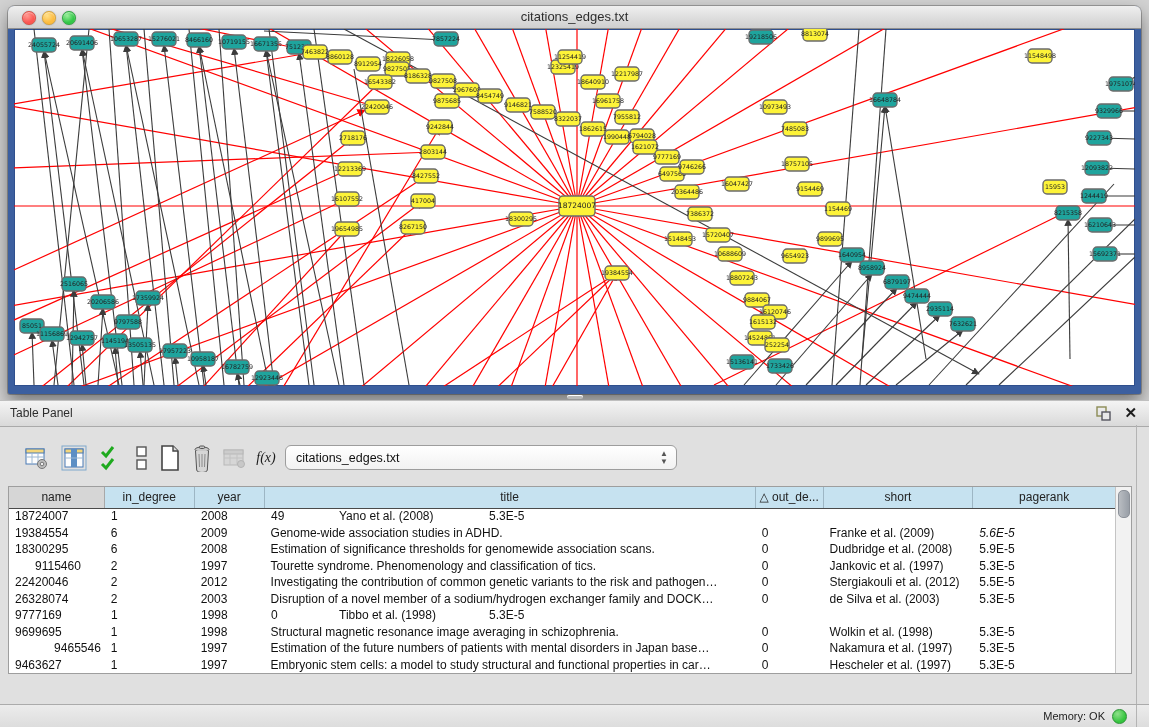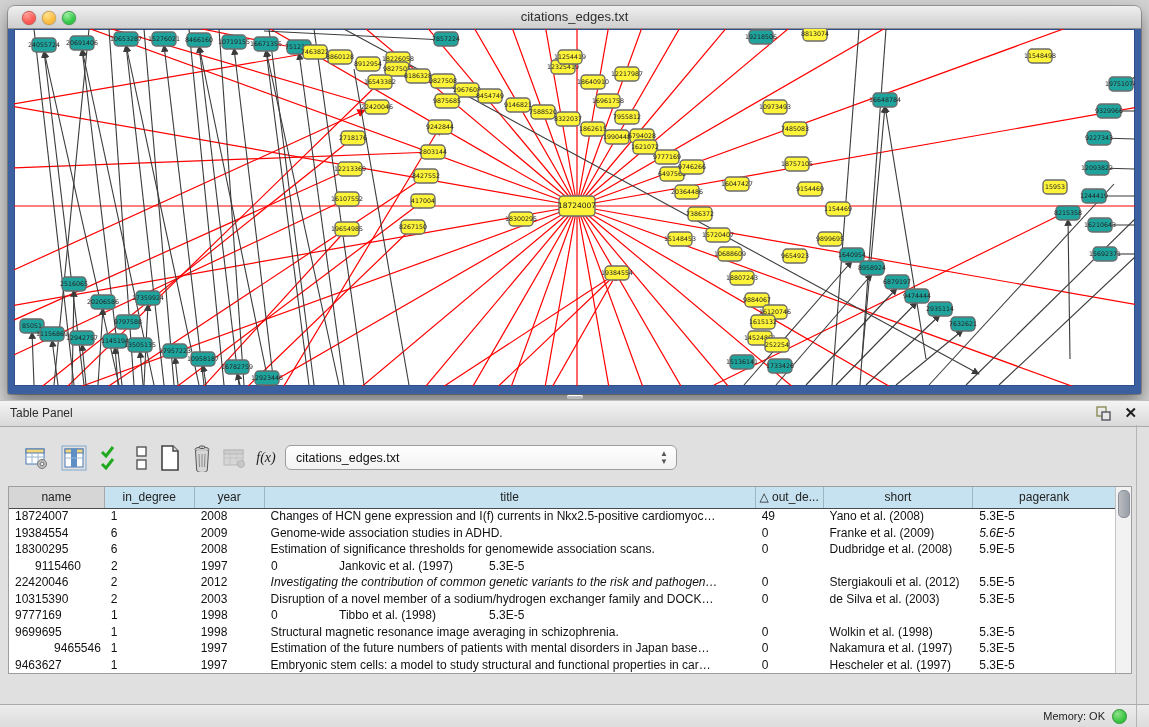--- a/index.html
+++ b/index.html
@@ -685,21 +685,20 @@
         <div class="th" style="width: 492px;">title</div>
         <div class="th" style="width: 68px;">△ out_de...</div>
         <div class="th" style="width: 150px;">short</div>
         <div class="th" style="width: 143px;">pagerank</div>
       </div>
     <div class="tbody" id="tbody">
         <div class="tr">
           <div class="td" style="width: 96px;">18724007</div>
           <div class="td" style="width: 90px;">1</div>
           <div class="td" style="width: 70px;">2008</div>
-          <div class="td" style="width: 492px;">Changes of HCN gene expression and I(f) currents in Nkx2.5-positive cardiomyoc…</div>
           <div class="td" style="width: 68px;">49</div>
           <div class="td" style="width: 150px;">Yano et al. (2008)</div>
           <div class="td" style="width: 143px;">5.3E-5</div>
         </div>
         <div class="tr">
           <div class="td" style="width: 96px;">19384554</div>
           <div class="td" style="width: 90px;">6</div>
           <div class="td" style="width: 70px;">2009</div>
           <div class="td" style="width: 492px;">Genome-wide association studies in ADHD.</div>
           <div class="td" style="width: 68px;">0</div>
@@ -712,35 +711,36 @@
           <div class="td" style="width: 70px;">2008</div>
           <div class="td" style="width: 492px;">Estimation of significance thresholds for genomewide association scans.</div>
           <div class="td" style="width: 68px;">0</div>
           <div class="td" style="width: 150px;">Dudbridge et al. (2008)</div>
           <div class="td" style="width: 143px;">5.9E-5</div>
         </div>
         <div class="tr">
           <div class="td" style="width: 96px; text-align: center;">9115460</div>
           <div class="td" style="width: 90px;">2</div>
           <div class="td" style="width: 70px;">1997</div>
+          <div class="td" style="width: 492px;">Tourette syndrome. Phenomenology and classification of tics.</div>
           <div class="td" style="width: 68px;">0</div>
           <div class="td" style="width: 150px;">Jankovic et al. (1997)</div>
           <div class="td" style="width: 143px;">5.3E-5</div>
         </div>
         <div class="tr">
           <div class="td" style="width: 96px;">22420046</div>
           <div class="td" style="width: 90px;">2</div>
           <div class="td" style="width: 70px;">2012</div>
-          <div class="td" style="width: 492px; font-style: italic;">Investigating the contribution of common genetic variants to the risk and pathogen…</div>
+          <div class="td" style="width: 492px;">Investigating the contribution of common genetic variants to the risk and pathogen…</div>
           <div class="td" style="width: 68px;">0</div>
           <div class="td" style="width: 150px;">Stergiakouli et al. (2012)</div>
           <div class="td" style="width: 143px;">5.5E-5</div>
         </div>
         <div class="tr">
-          <div class="td" style="width: 96px;">10315390</div>
+          <div class="td" style="width: 96px;">26328074</div>
           <div class="td" style="width: 90px;">2</div>
           <div class="td" style="width: 70px;">2003</div>
           <div class="td" style="width: 492px;">Disruption of a novel member of a sodium/hydrogen exchanger family and DOCK…</div>
           <div class="td" style="width: 68px;">0</div>
           <div class="td" style="width: 150px;">de Silva et al. (2003)</div>
           <div class="td" style="width: 143px;">5.3E-5</div>
         </div>
         <div class="tr">
           <div class="td" style="width: 96px;">9777169</div>
           <div class="td" style="width: 90px;">1</div>

